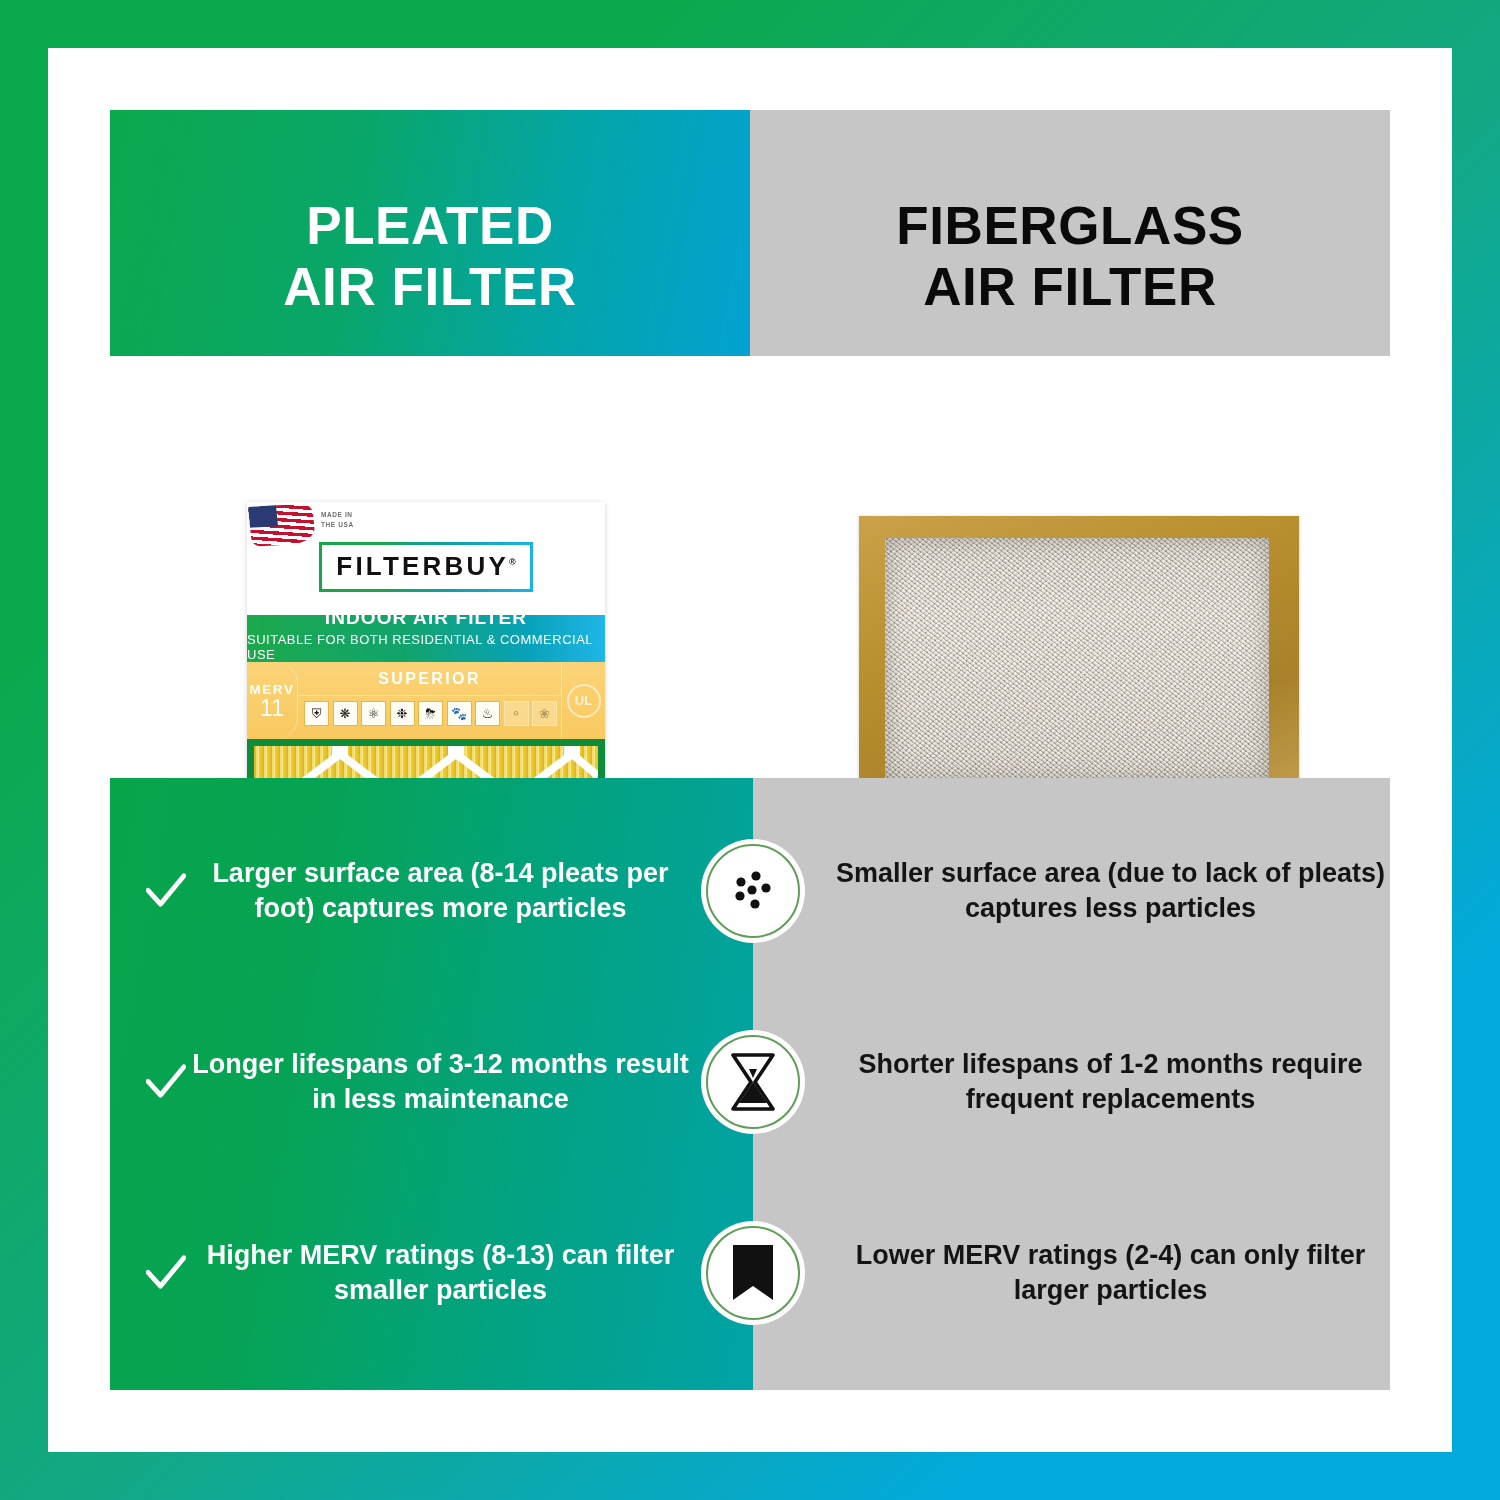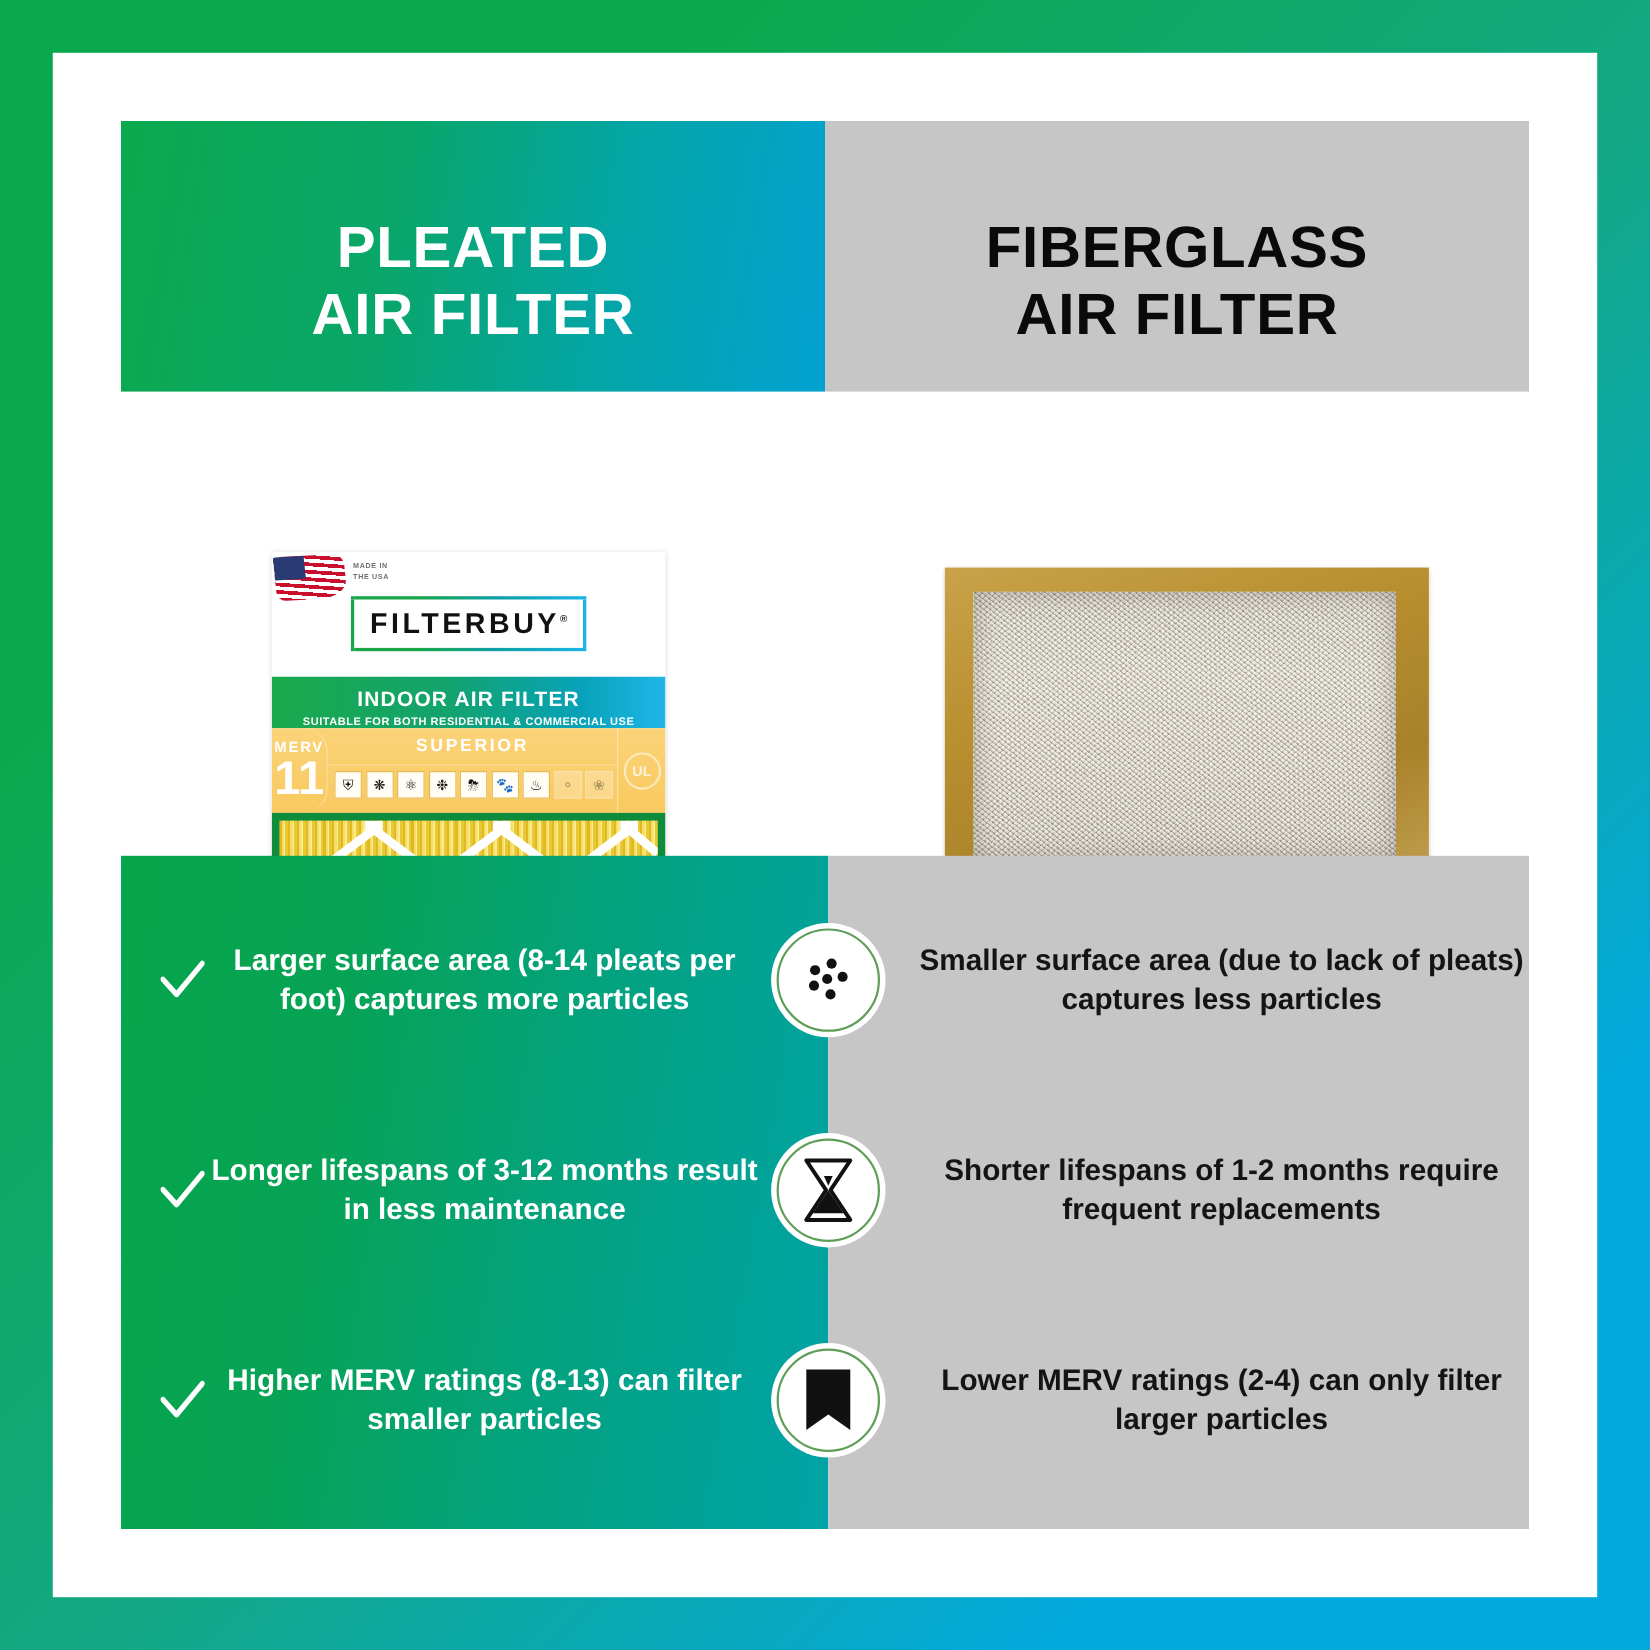--- a/index.html
+++ b/index.html
@@ -109,38 +109,38 @@
   .pb-logo sup { font-size: 9px; vertical-align: super; letter-spacing: 0; }
 
   .pb-green {
     height: 47px;
     background: linear-gradient(90deg, #1BA94C 0%, #12A36E 45%, #07A2B8 78%, #1FB6E8 100%);
     color: #ffffff;
     display: flex; flex-direction: column;
     align-items: center; justify-content: flex-end;
   }
   .pb-green-t1 { font-size: 19px; font-weight: 800; letter-spacing: 1.1px; }
-  .pb-green-t2 { font-size: 10px; font-weight: 700; letter-spacing: .5px; margin-top: 3px; }
+  .pb-green-t2 { font-size: 13px; font-weight: 400; letter-spacing: .5px; margin-top: 3px; }
 
   .pb-orange {
     position: relative;
     height: 77px;
     background: linear-gradient(180deg,#FBD378 0%, #F8C95F 100%);
     display: flex;
   }
   .pb-merv {
     width: 86px;
     border-right: 1px solid rgba(255,255,255,.45);
     display: flex; flex-direction: column;
     align-items: center; justify-content: center;
     color: #ffffff;
     border-radius: 22px;
   }
   .pb-merv-l { font-size: 13.5px; font-weight: 800; letter-spacing: 1.6px; }
-  .pb-merv-n { font-size: 43px; font-weight: 700; line-height: .95; margin-top: 1px;}
+  .pb-merv-n { font-size: 23px; font-weight: 400; line-height: .95; margin-top: 1px;}
   .pb-mid { flex: 1; position: relative; }
   .pb-superior {
     height: 34px;
     display: flex; align-items: center; justify-content: center;
     color: #ffffff; font-size: 16px; font-weight: 800; letter-spacing: 2.4px;
     border-bottom: 1px solid rgba(255,255,255,.35);
   }
   .pb-icons {
     display: flex; align-items: center; gap: 3.5px;
     padding: 5px 4px 0 6px;

